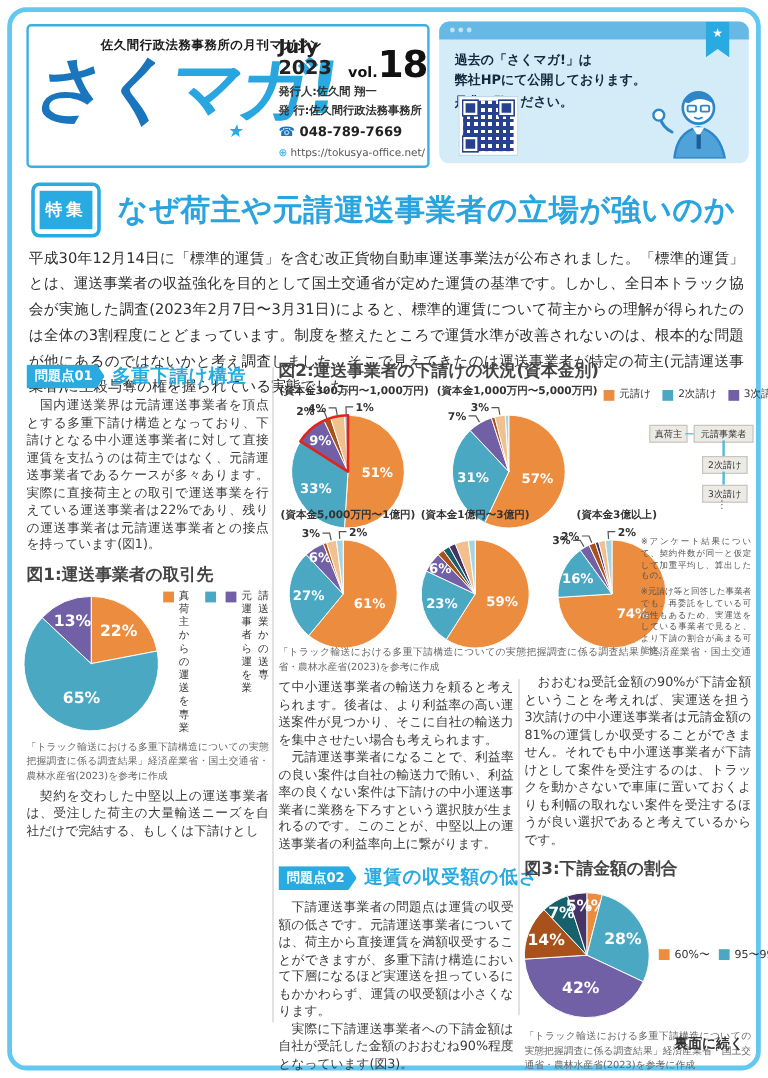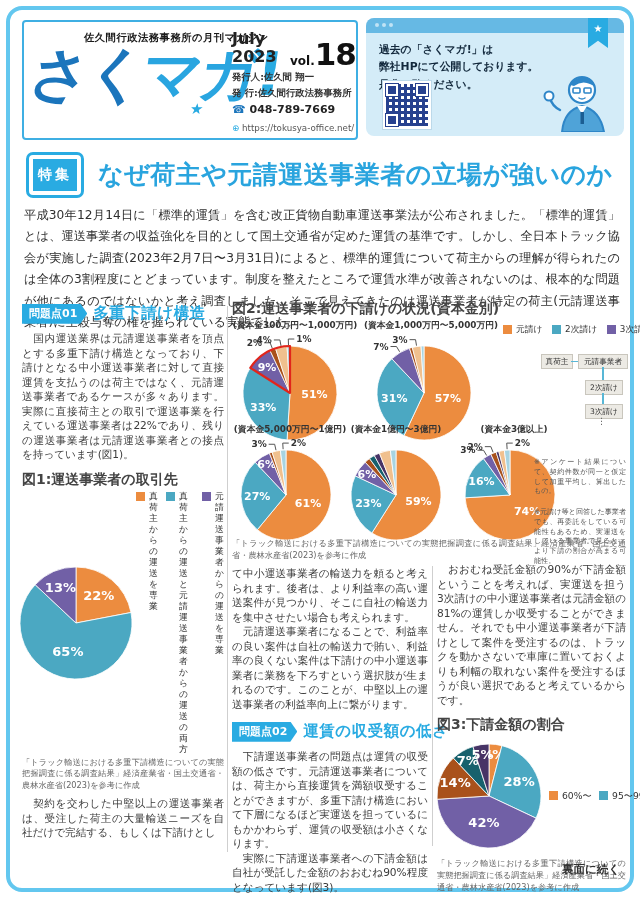--- a/index.html
+++ b/index.html
@@ -89,21 +89,21 @@
   .legend.fig3-legend .lg-tx{font-size:9.2px;white-space:nowrap;}
 
   
   .fig2-block{position:absolute;left:232px;top:300px;width:394px;height:264px;}
   .fig2-block .fig-title{margin:0;}
   .sub-title{position:absolute;font-size:8.8px;font-weight:bold;color:#333;text-align:center;white-space:nowrap;}
   .fig2-block svg{position:absolute;}
   .fig2-legend{position:absolute;left:271px;top:24px;gap:9.5px;}
   .fig2-legend .lg-tx{font-size:8.8px;white-space:nowrap;}
   .fig2-notes{position:absolute;left:302px;top:146px;width:92px;font-size:7.1px;color:#555;line-height:1.38;text-align:justify;}
-  .fig2-notes p{margin:11px 0 3px 0;}
+  .fig2-notes p{margin:0 0 3px 0;}
   .fig2-caption{position:absolute;left:0;top:236px;width:394px;}
 
   
   .diagram{position:absolute;left:309px;top:46px;width:85px;height:82px;}
   .dg-box{position:absolute;background:#eceae4;border:1px solid #c9c6bd;font-size:7.6px;color:#333;
     text-align:center;line-height:13px;height:13px;white-space:nowrap;}
   .dg-b1{left:0;top:8px;width:30px;}
   .dg-b2{left:37px;top:8px;width:48px;}
   .dg-b3{left:44px;top:34px;width:36px;}
   .dg-b4{left:44px;top:58px;width:36px;}
@@ -196,21 +196,20 @@
         <path d="M76,76 L35.17775686440094,37.66536206799345 A56,56 0 0 1 75.99999999999999,20 Z" fill="#7160a6" stroke="#fff" stroke-width="0.8"></path>
         <text x="60.431802687116615" y="44.574018673187936" text-anchor="middle" class="pie-lbl-in" font-size="13">13%</text>
       </svg>
     <div class="legend fig1-legend">
         <div class="lg-item">
           <span class="lg-sw" style="background: rgb(236, 140, 63);"></span>
           <span class="lg-tx">真荷主からの運送を専業</span>
         </div>
         <div class="lg-item">
           <span class="lg-sw" style="background: rgb(75, 168, 194);"></span>
-          <span class="lg-tx">真荷主からの運送と元請運送事業者からの運送の両方</span>
         </div>
         <div class="lg-item">
           <span class="lg-sw" style="background: rgb(113, 96, 166);"></span>
           <span class="lg-tx">元請運送事業者からの運送を専業</span>
         </div>
       </div>
   </div>
   <div class="caption">「トラック輸送における多重下請構造についての実態把握調査に係る調査結果」経済産業省・国土交通省・農林水産省(2023)を参考に作成</div>
   <p>　契約を交わした中堅以上の運送事業者は、受注した荷主の大量輸送ニーズを自社だけで完結する、もしくは下請けとし</p>
 </div>

